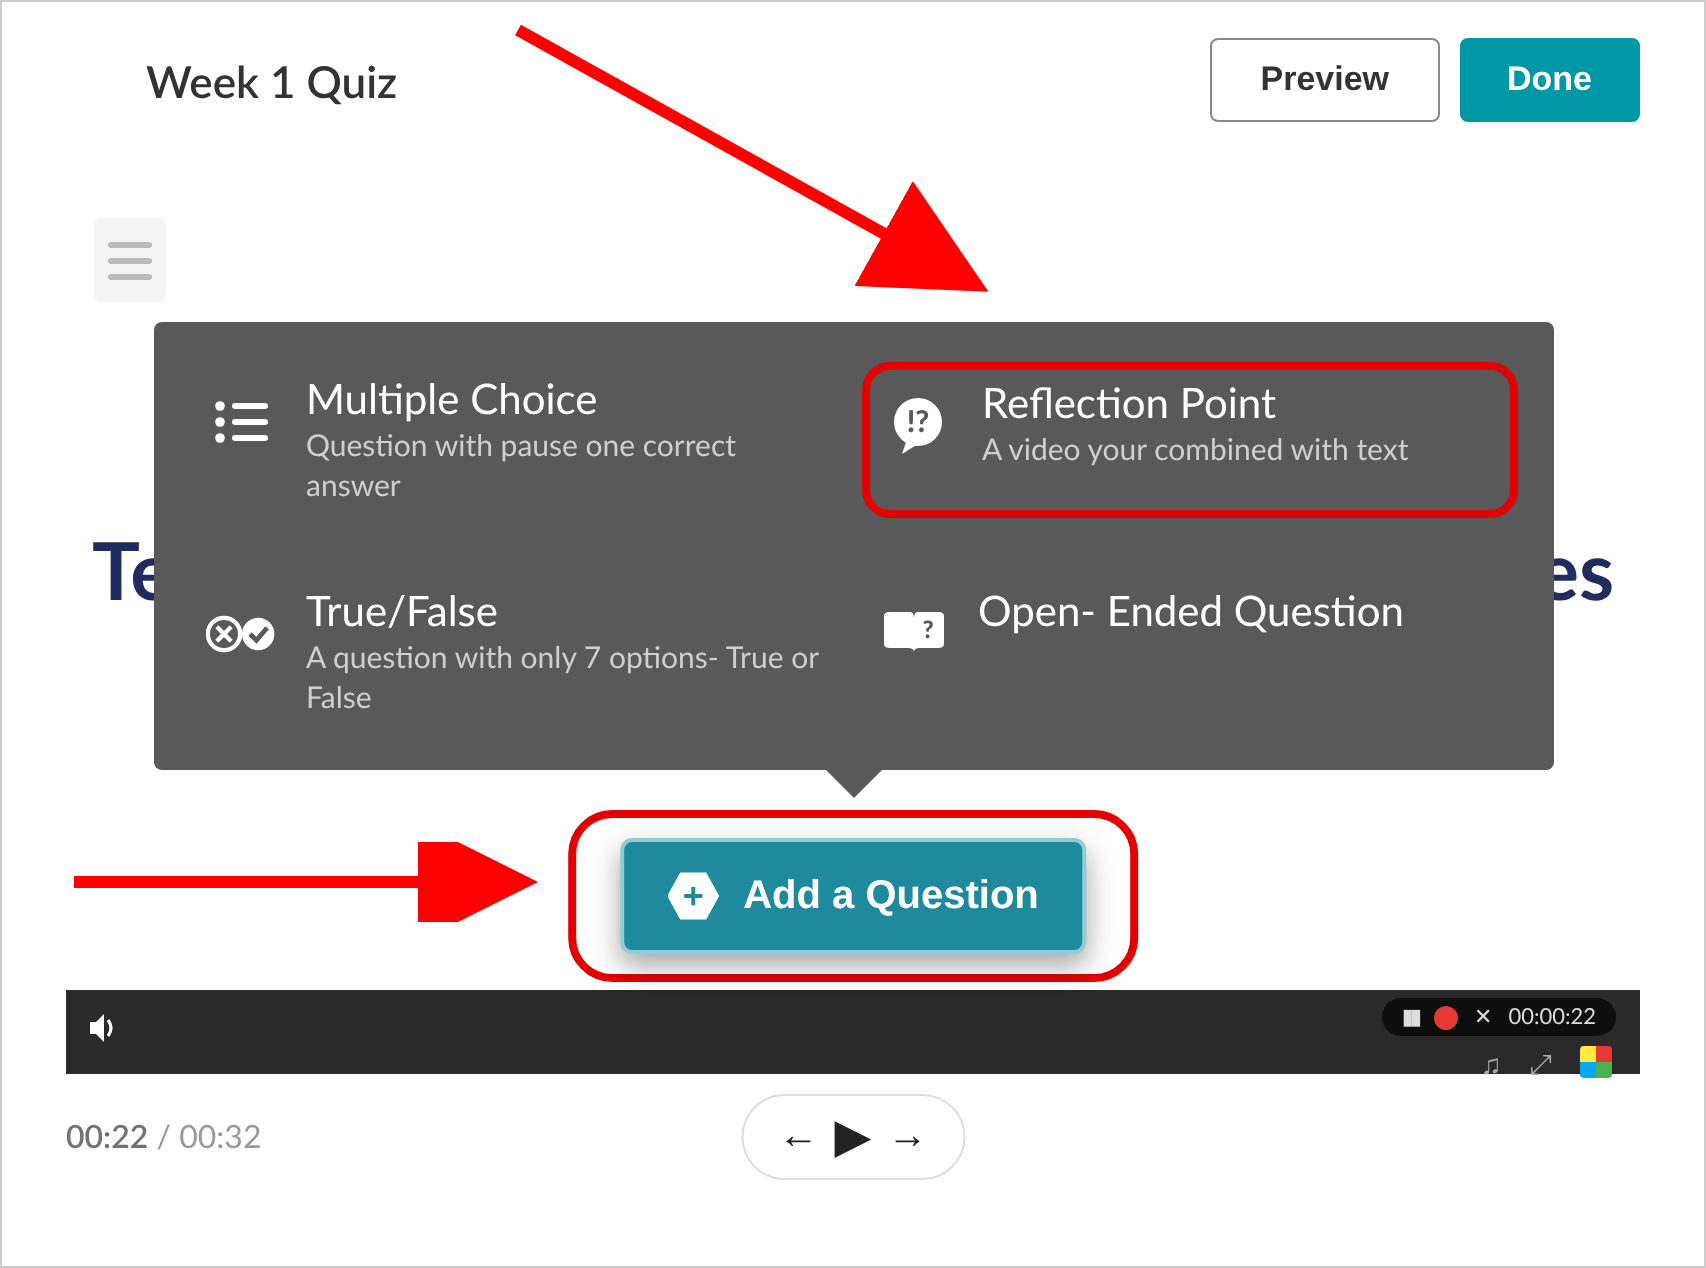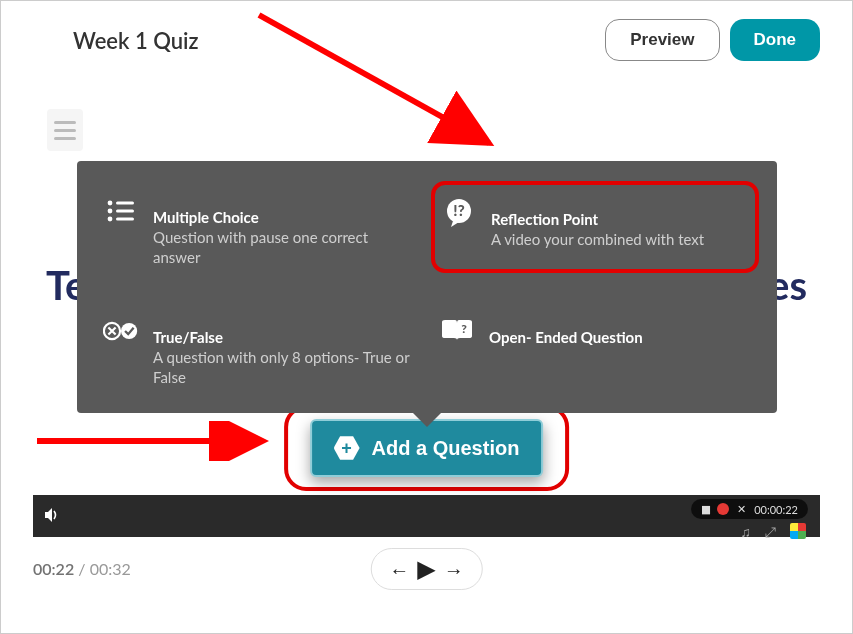--- a/index.html
+++ b/index.html
@@ -22,21 +22,21 @@
     font-size: 22px;
     font-weight: 600;
     color: #333;
     margin-left: 40px;
   }
   .header-buttons { display: flex; gap: 10px; }
   .btn {
     padding: 10px 24px;
     font-size: 17px;
     font-weight: 600;
-    border-radius: 14px;
+    border-radius: 4px;
     cursor: pointer;
   }
   .btn-preview {
     background: #fff;
     border: 1px solid #888;
     color: #333;
   }
   .btn-done {
     background: #0097a7;
     border: none;
@@ -110,21 +110,21 @@
   }
   .opt-icon {
     flex-shrink: 0;
     width: 36px;
     height: 36px;
     display: flex;
     align-items: center;
     justify-content: center;
     margin-top: 6px;
   }
-  .opt-title { font-size: 15px; font-weight: 700; margin-bottom: 2px; margin-top: 21px; }
+  .opt-title { font-size: 21px; font-weight: 400; margin-bottom: 2px; }
   .opt-desc { font-size: 15px; color: #cfcfcf; line-height: 1.3; }
 
   .add-q-wrap {
     position: absolute;
     top: 404px;
     left: 50%;
     transform: translateX(-50%);
     border: 4px solid #e20000;
     border-radius: 22px;
     padding: 10px 22px;
@@ -269,21 +269,21 @@
     <div class="opt-icon">
       <svg width="40" height="24" viewBox="0 0 40 24">
           <circle cx="10" cy="12" r="9" fill="none" stroke="#fff" stroke-width="2.4"></circle>
           <path d="M6 8 L14 16 M14 8 L6 16" stroke="#fff" stroke-width="2.4"></path>
           <circle cx="29" cy="12" r="9" fill="#fff"></circle>
           <path d="M24.5 12 L28 15.5 L34 8.5" fill="none" stroke="#595959" stroke-width="2.6"></path>
         </svg>
     </div>
     <div>
       <div class="opt-title">True/False</div>
-      <div class="opt-desc">A question with only 8 options- True or False</div>
+      <div class="opt-desc">A question with only 7 options- True or False</div>
     </div>
   </div>
 
   <div class="option">
     <div class="opt-icon">
       <svg width="34" height="26" viewBox="0 0 34 26">
           <path d="M2 4 Q2 2 5 2 L15 2 Q17 2 17 5 L17 22 Q17 20 14 20 L5 20 Q2 20 2 18 Z M32 4 Q32 2 29 2 L19 2 Q17 2 17 5 L17 22 Q17 20 20 20 L29 20 Q32 20 32 18 Z" fill="#fff"></path>
           <text x="24" y="15" text-anchor="middle" font-size="12" font-weight="900" fill="#595959">?</text>
         </svg>
     </div>

